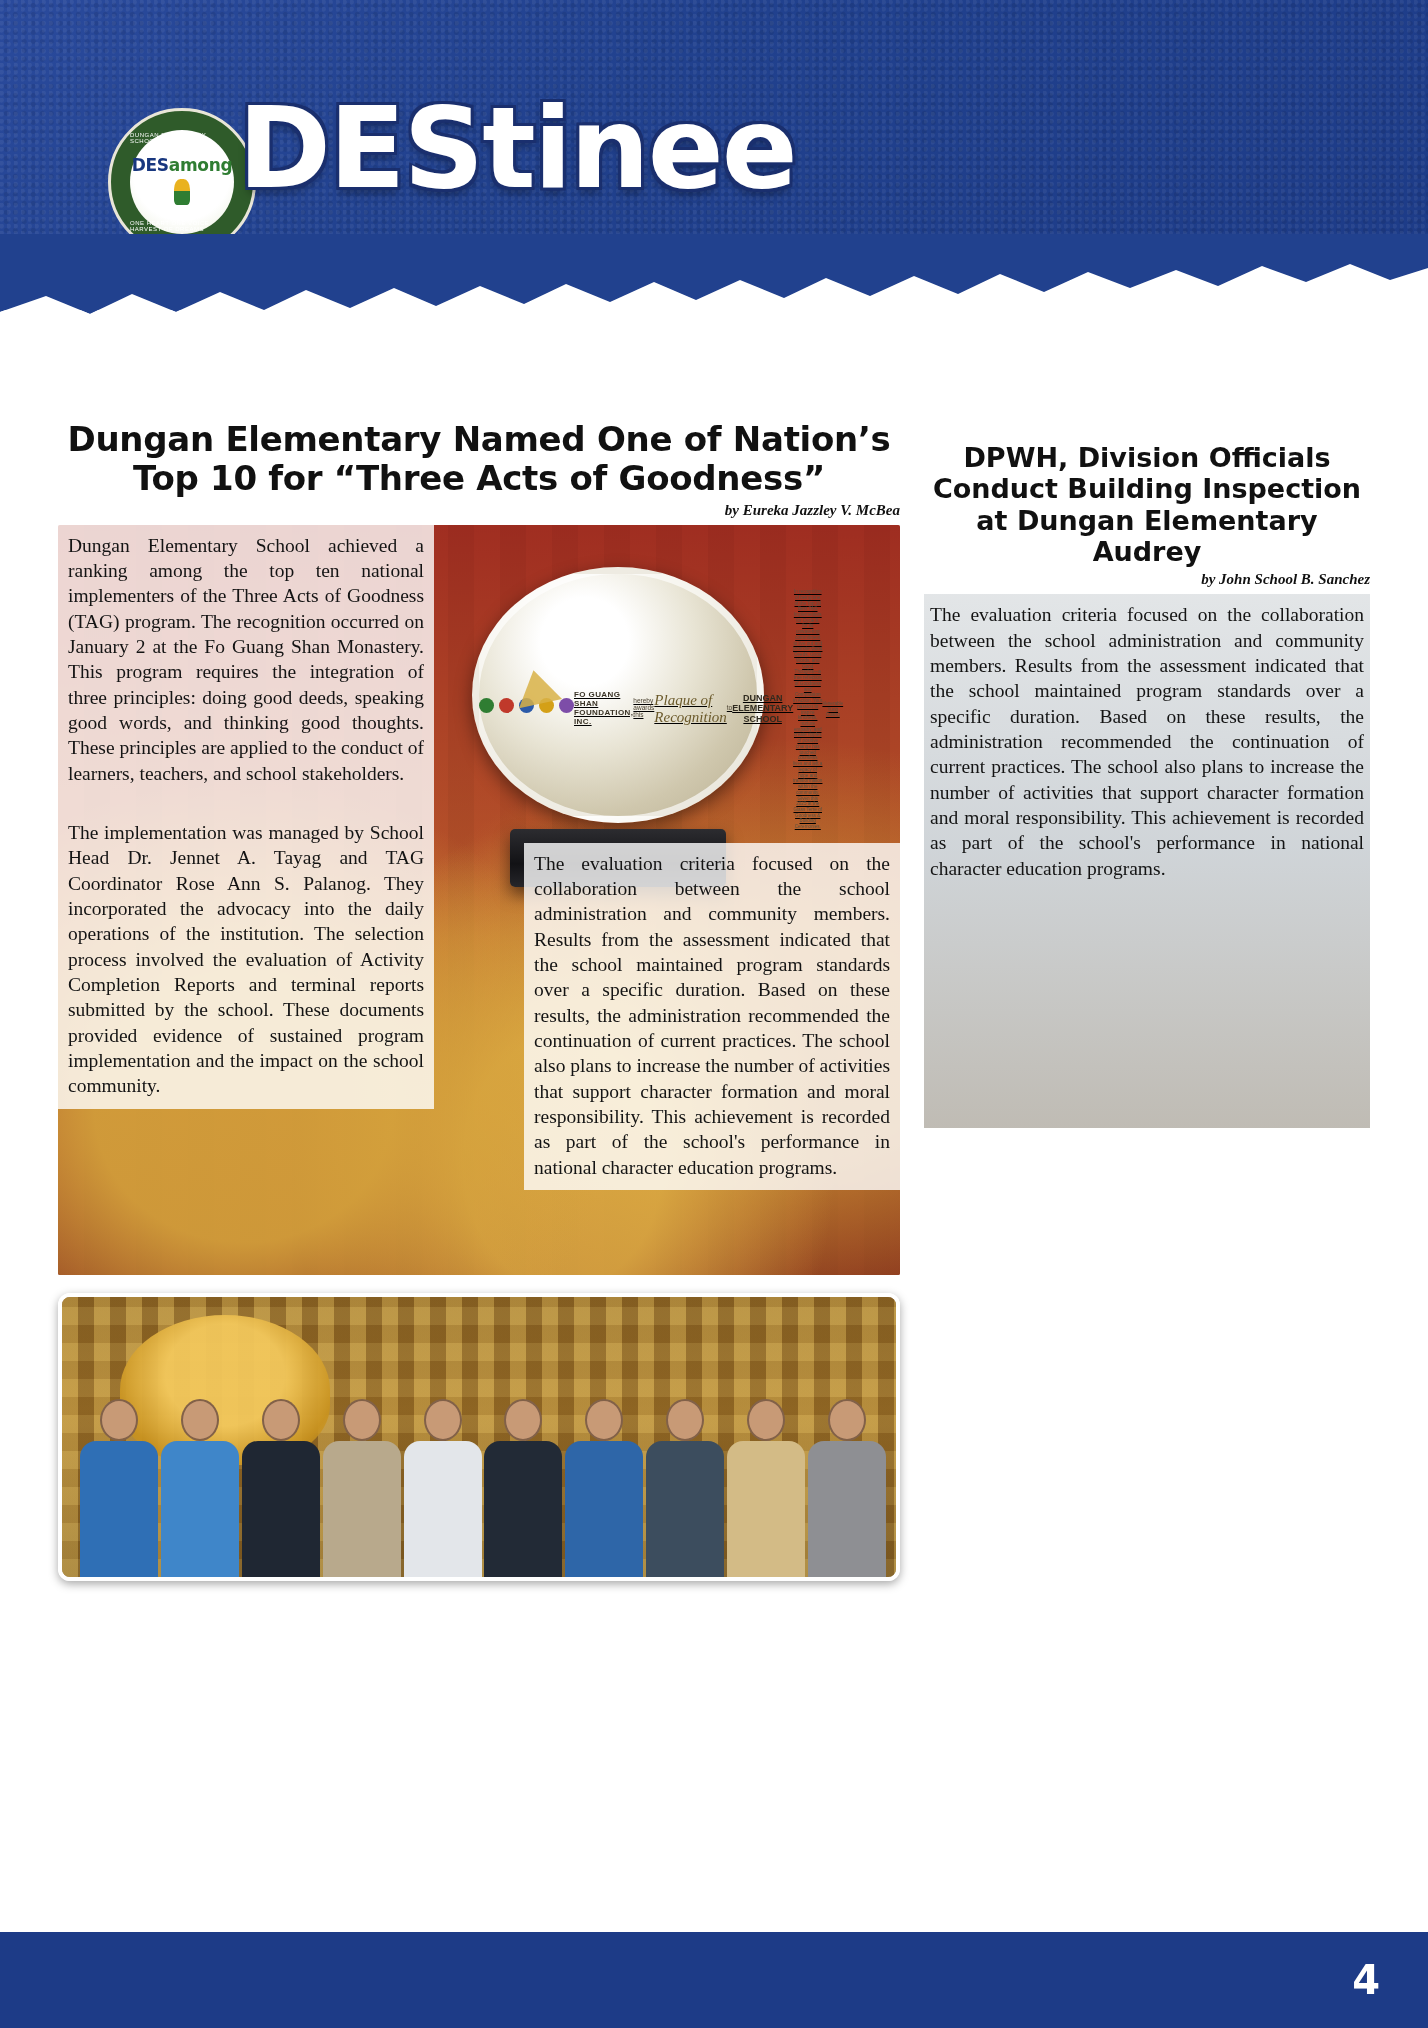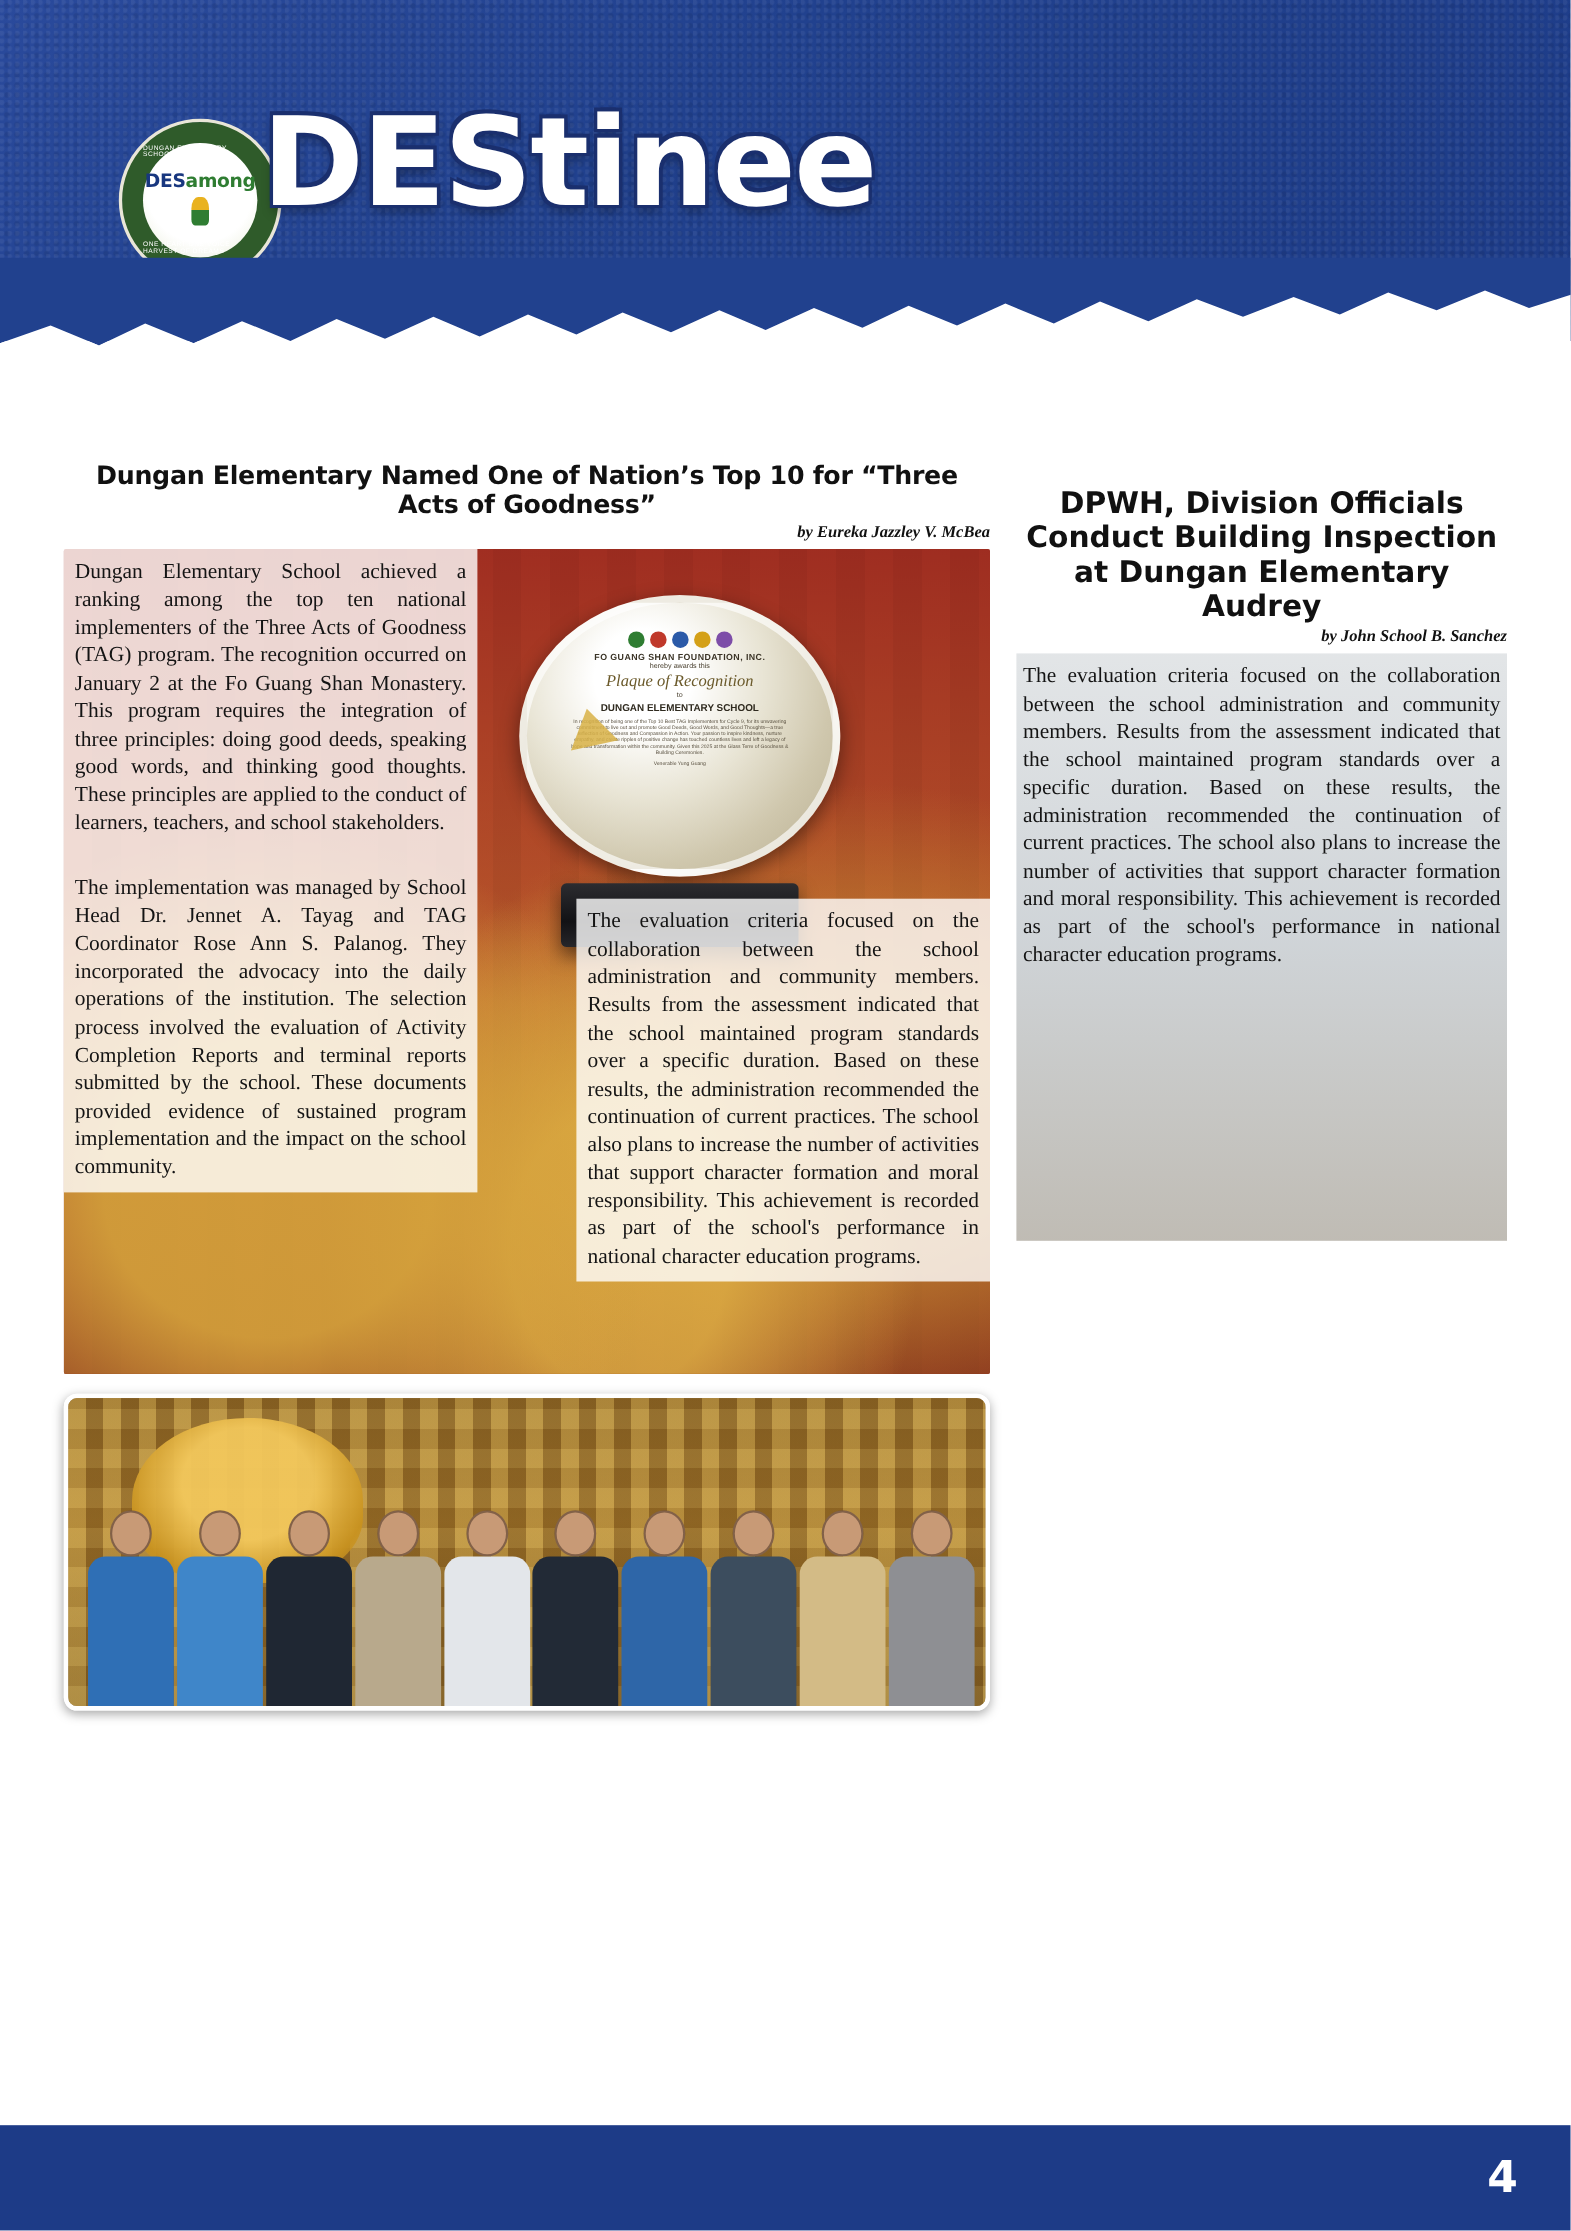--- a/index.html
+++ b/index.html
@@ -112,21 +112,21 @@
     gap: 24px;
     align-items: flex-start;
   }
   .left-block { width: 842px; }
   .right-block { width: 446px; }
 
   
   .headline {
     font-family: "DejaVu Sans", sans-serif;
     font-weight: bold;
-    font-size: 23px;
+    font-size: 34px;
     line-height: 1.14;
     color: #111111;
     text-align: center;
     letter-spacing: -0.3px;
   }
   .byline {
     font-family: "Liberation Serif", serif;
     font-style: italic;
     font-weight: bold;
     font-size: 15px;
@@ -181,23 +181,23 @@
   }
   .plaque-disc {
     position: absolute;
     left: 18px; top: 0;
     width: 292px; height: 256px;
     border-radius: 50%;
     background: radial-gradient(circle at 38% 28%, #ffffff 0 18%, #e8e4d4 45%, #cfc7ad 70%, #b7ad8f 100%);
     border: 7px solid rgba(255,255,255,0.65);
     box-shadow: 0 6px 18px rgba(0,0,0,0.45);
     display: flex;
-    flex-direction: column;
     align-items: center;
     padding-top: 26px;
+    text-decoration: underline;
   }
   .plaque-seal-row {
     display: flex; gap: 5px; align-items: center;
     margin-bottom: 4px;
   }
   .seal { width: 15px; height: 15px; border-radius: 50%; }
   .plaque-head {
     font-family: "Liberation Sans", sans-serif;
     font-size: 8px; font-weight: bold; color: #3a3326;
     letter-spacing: 0.4px;

